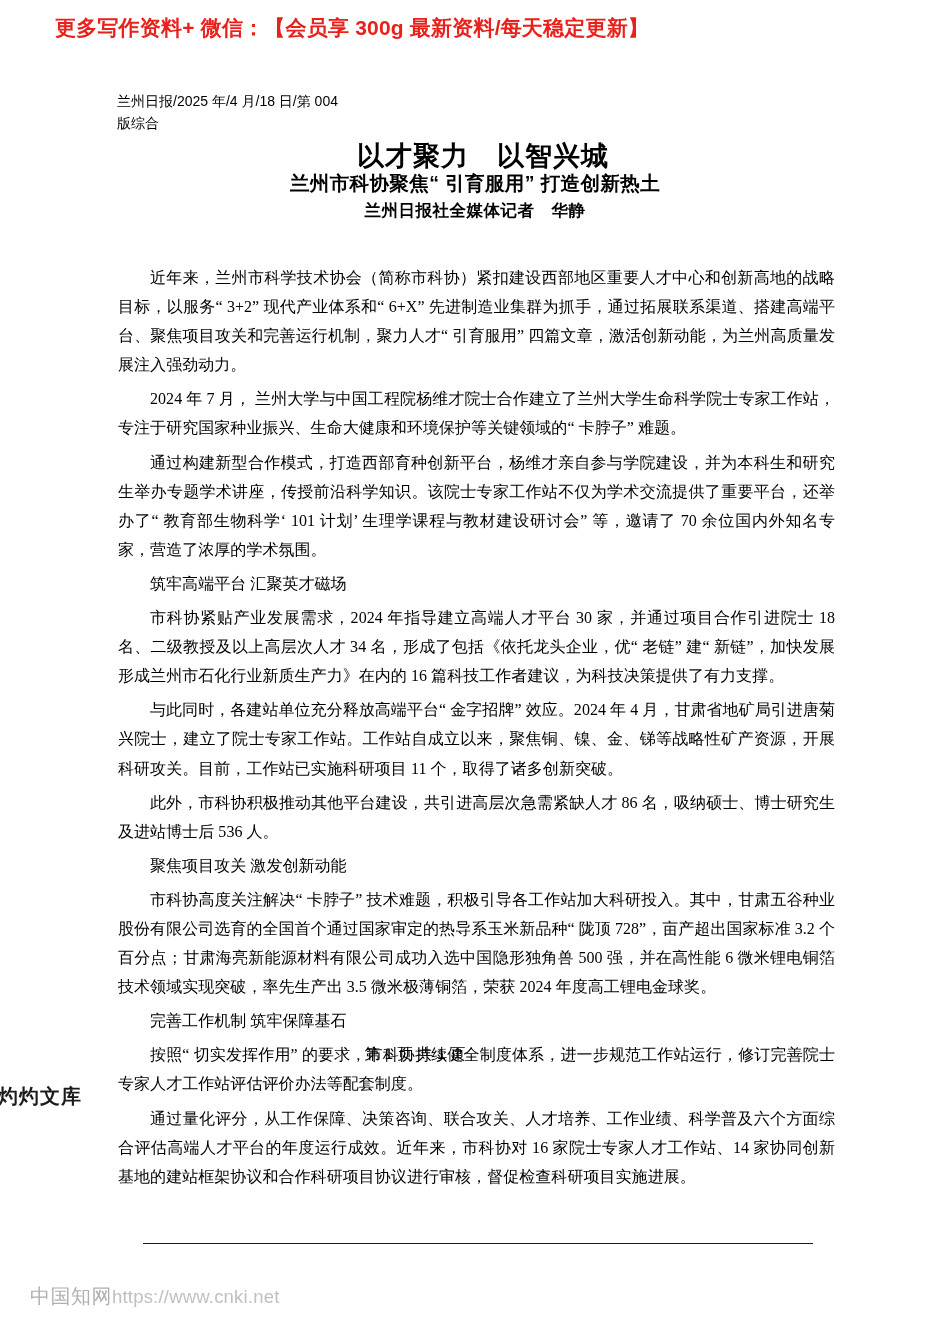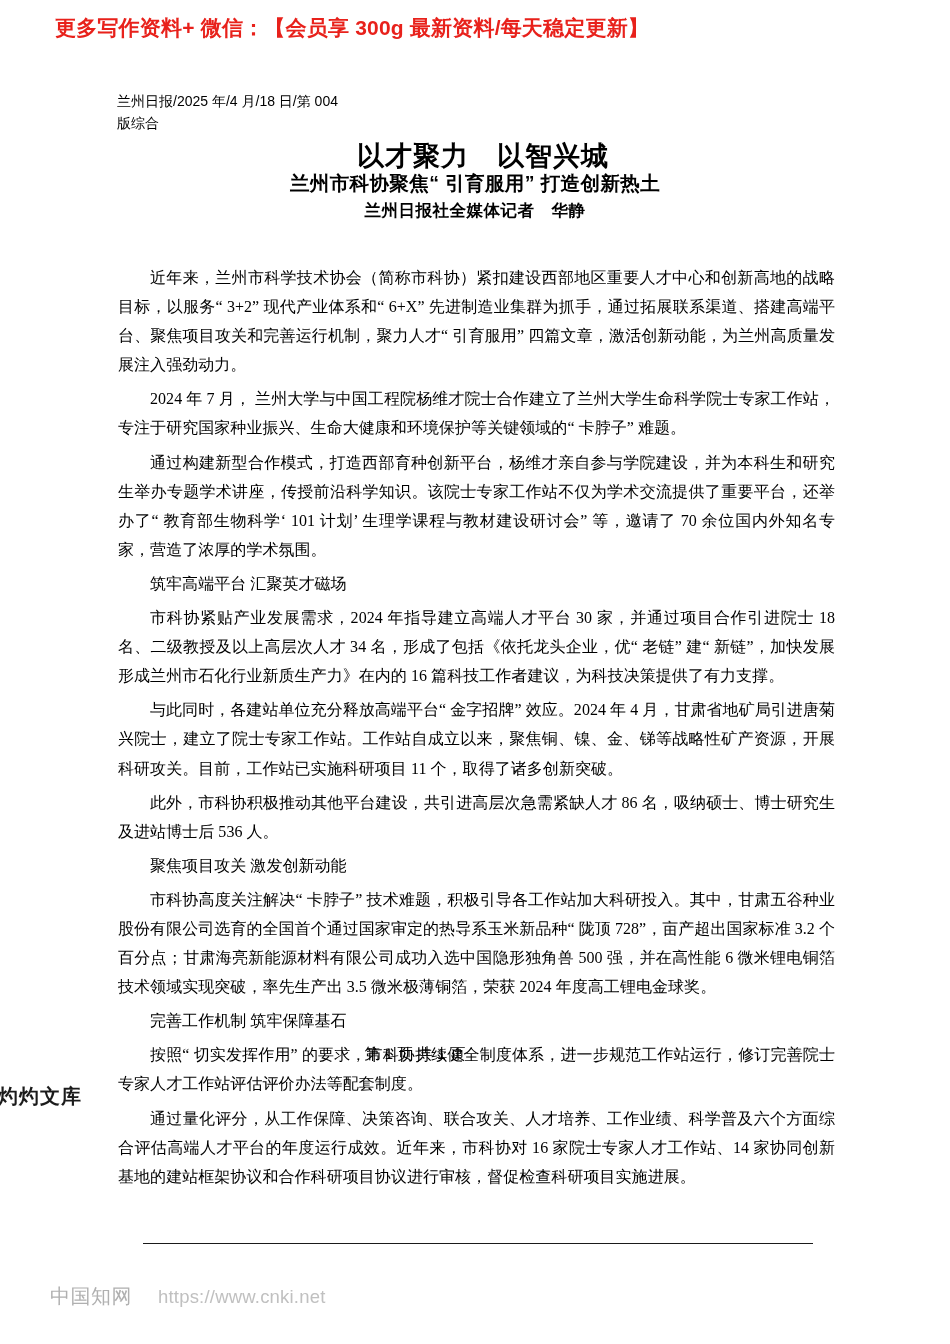--- a/index.html
+++ b/index.html
@@ -130,23 +130,21 @@
     height: 0;
     border-top: 1.6px solid #1a1a1a;
   }
 
   .cnki-footer {
     position: absolute;
     left: 30px;
     top: 1283px;
     display: flex;
     align-items: baseline;
-    gap: 26px;
     color: #b4b4b4;
-    margin-left: 20px;
   }
   .cnki-logo {
     font-size: 20px;
     letter-spacing: 0.5px;
     color: #b0b0b0;
     font-weight: normal;
   }
   .cnki-url {
     font-size: 18.5px;
     letter-spacing: 0.2px;

